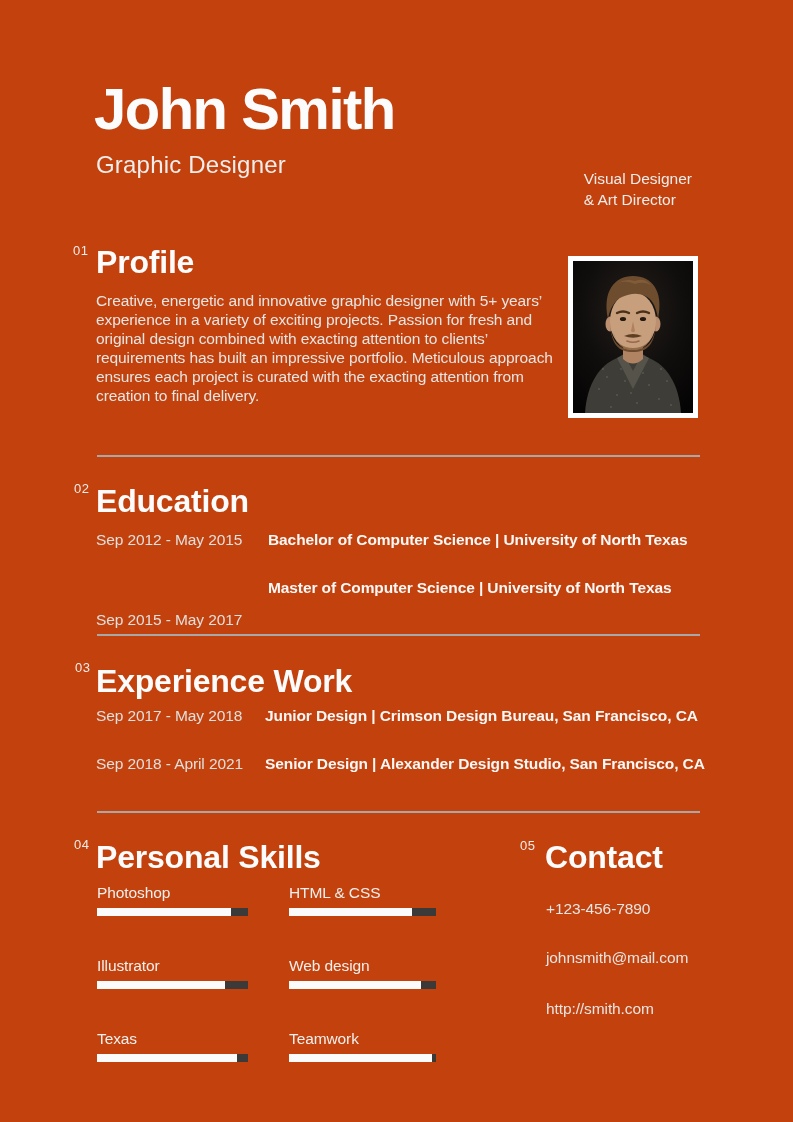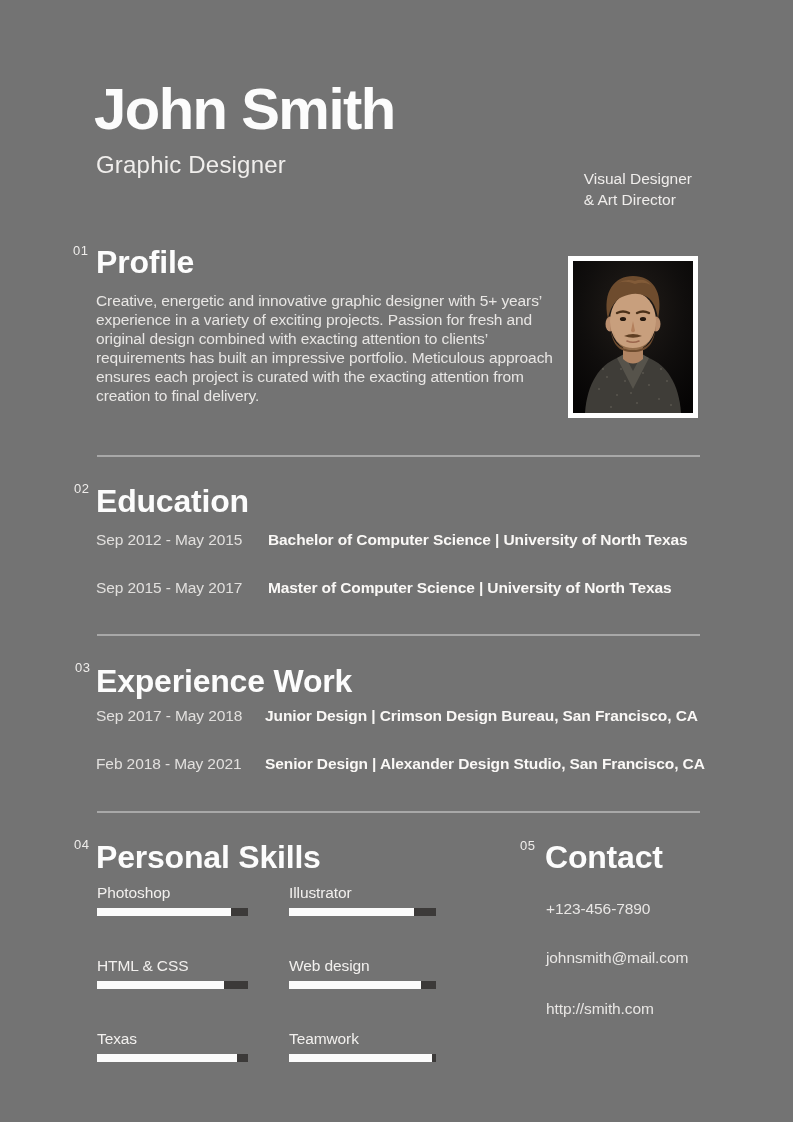--- a/index.html
+++ b/index.html
@@ -1,21 +1,21 @@
 <!DOCTYPE html>
 <html><head>
 <meta charset="utf-8">
 <style>
   html, body { margin: 0; padding: 0; background: #101010; }
   .page {
     position: relative;
     width: 793px;
     height: 1122px;
     margin: 0 auto;
-    background: #737373;
+    background: #c2410c;
     font-family: "Liberation Sans", sans-serif;
     color: #F4F2F0;
     overflow: hidden;
   }
   .abs { position: absolute; }
 
   
   .name {
     left: 94px; top: 80px;
     font-size: 58px; font-weight: bold; letter-spacing: -1.5px;
@@ -169,54 +169,54 @@
       <path d="M54,80 Q60,82.5 66,80" stroke="#9b664d" stroke-width="1.6" fill="none" stroke-linecap="round"></path>
     </svg>
   </div>
 
   <div class="abs divider d1"></div>
 
   <span class="abs sec-num" style="left:74px; top:481px;">02</span>
   <h2 class="abs sec-title" style="left:96px; top:483px;">Education</h2>
   <div class="abs row-date" style="top:531px;">Sep 2012 - May 2015</div>
   <div class="abs row-detail" style="left:268px; top:531px;">Bachelor of Computer Science | University of North Texas</div>
-  <div class="abs row-date" style="top:579px;">Sep 2015 - May 2017</div>
+  <div class="abs row-date" style="top:611px;">Sep 2015 - May 2017</div>
   <div class="abs row-detail" style="left:268px; top:579px;">Master of Computer Science | University of North Texas</div>
 
   <div class="abs divider d2"></div>
 
   <span class="abs sec-num" style="left:75px; top:660px;text-align:center;">03</span>
   <h2 class="abs sec-title" style="left:96px; top:663px;">Experience Work</h2>
   <div class="abs row-date" style="top:707px;">Sep 2017 - May 2018</div>
   <div class="abs row-detail" style="left:265px; top:707px;">Junior Design | Crimson Design Bureau, San Francisco, CA</div>
-  <div class="abs row-date" style="top:755px;">Feb 2018 - May 2021</div>
+  <div class="abs row-date" style="top:755px;">Sep 2018 - April 2021</div>
   <div class="abs row-detail" style="left:265px; top:755px;">Senior Design | Alexander Design Studio, San Francisco, CA</div>
 
   <div class="abs divider d3"></div>
 
   <span class="abs sec-num" style="left:74px; top:837px;">04</span>
   <h2 class="abs sec-title" style="left:96px; top:839px;">Personal Skills</h2>
 
   <div class="abs skills-grid">
     <div class="skill">
       <div class="skill-label">Photoshop</div>
       <div class="skill-track">
           <div class="skill-fill" style="width: 89%;"></div>
         </div>
     </div>
     <div class="skill">
+      <div class="skill-label">HTML &amp; CSS</div>
+      <div class="skill-track">
+          <div class="skill-fill" style="width: 84%;"></div>
+        </div>
+    </div>
+    <div class="skill">
       <div class="skill-label">Illustrator</div>
       <div class="skill-track">
           <div class="skill-fill" style="width: 85%;"></div>
-        </div>
-    </div>
-    <div class="skill">
-      <div class="skill-label">HTML &amp; CSS</div>
-      <div class="skill-track">
-          <div class="skill-fill" style="width: 84%;"></div>
         </div>
     </div>
     <div class="skill">
       <div class="skill-label">Web design</div>
       <div class="skill-track">
           <div class="skill-fill" style="width: 90%;"></div>
         </div>
     </div>
     <div class="skill">
       <div class="skill-label">Texas</div>

